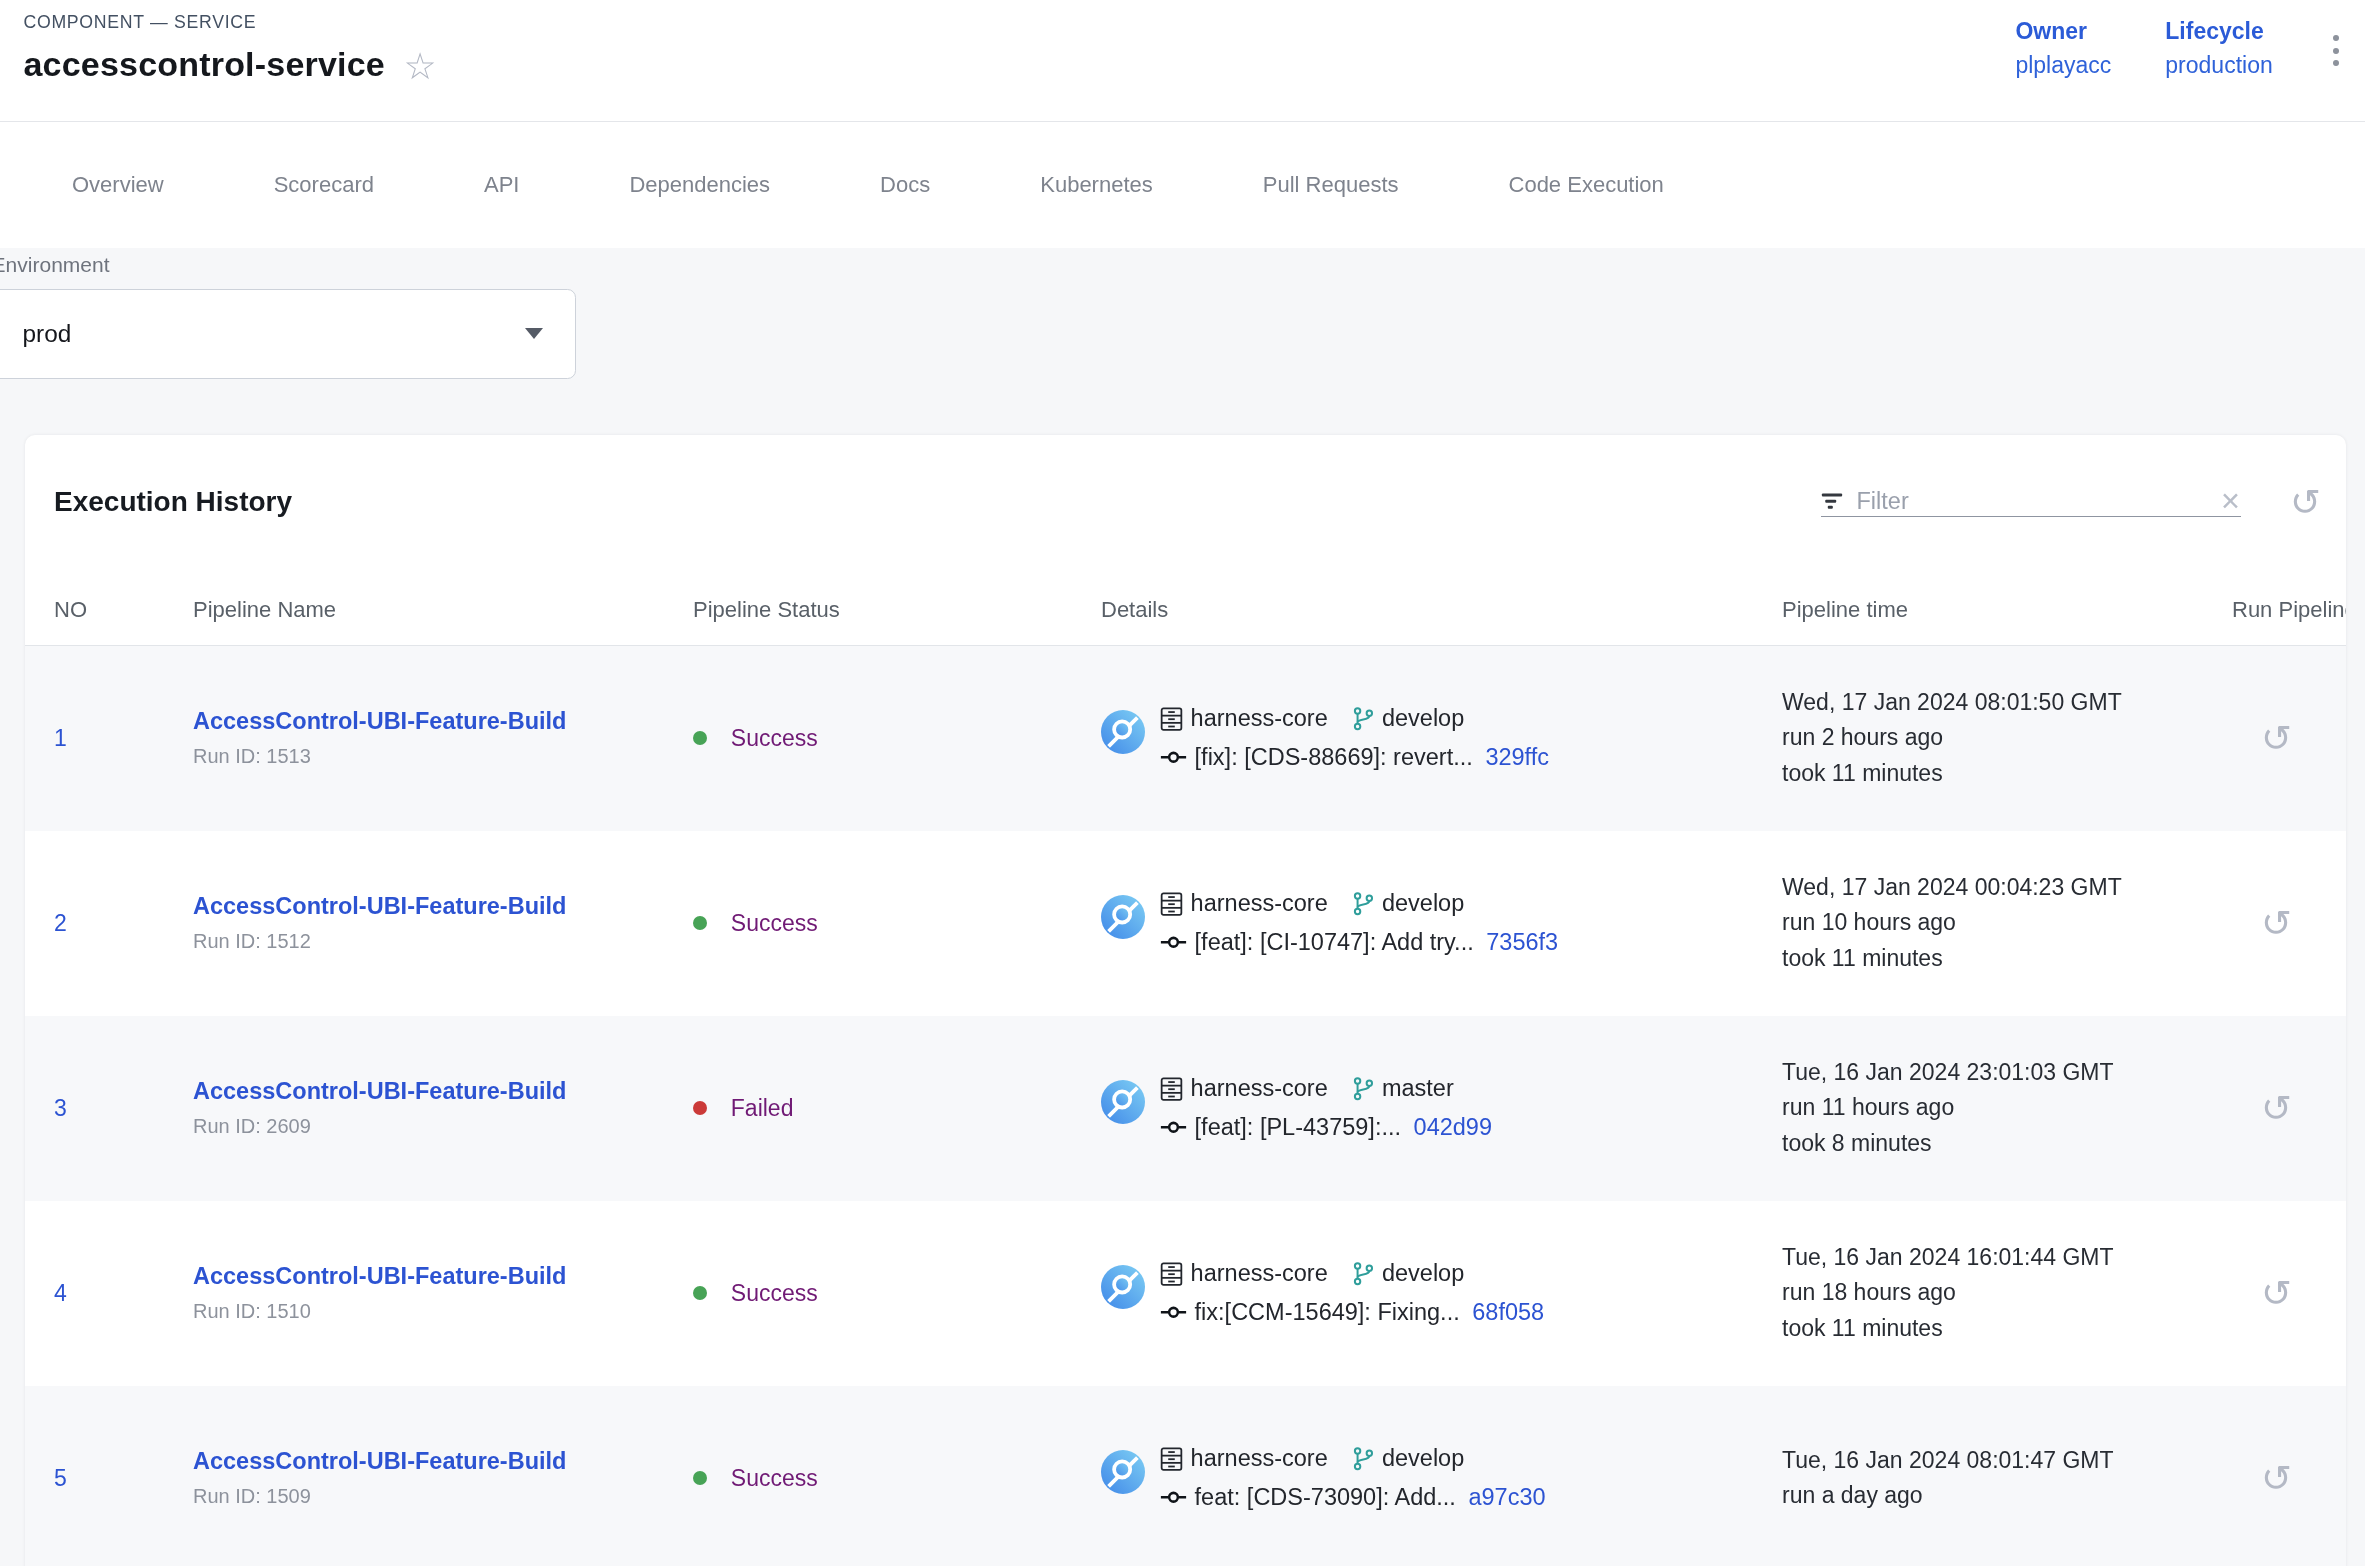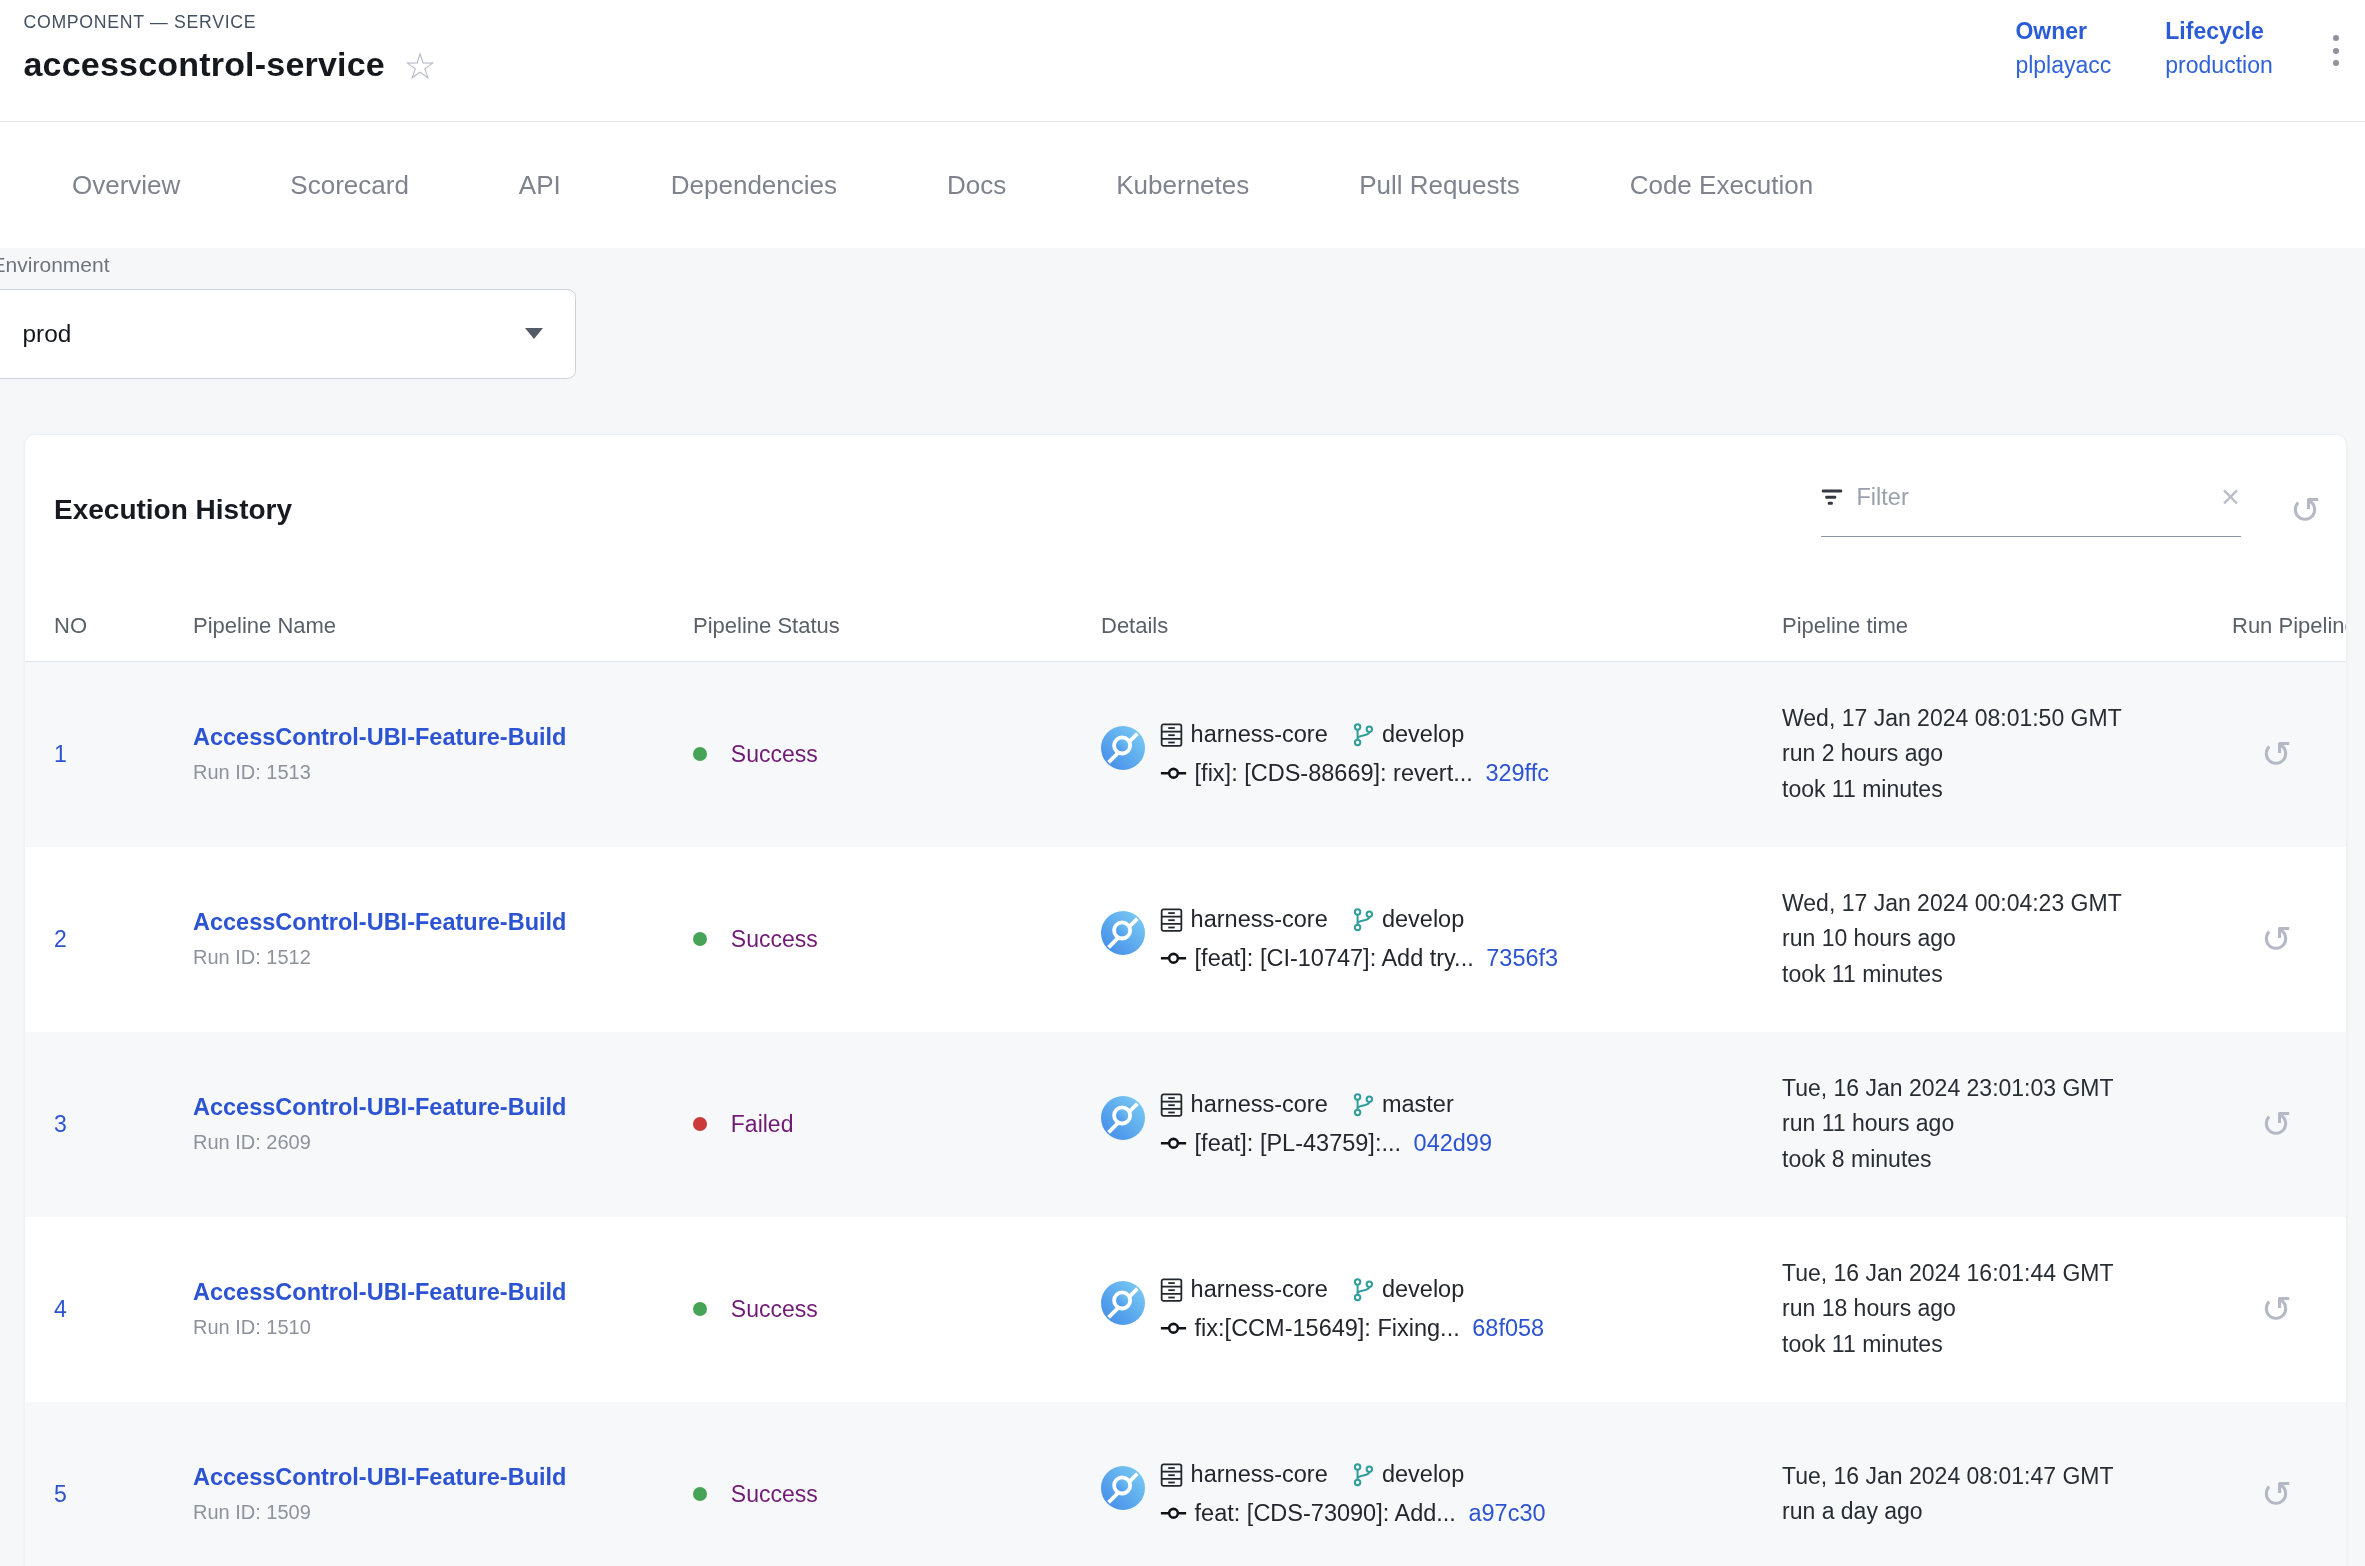--- a/index.html
+++ b/index.html
@@ -17,21 +17,21 @@
   .meta-item { display:flex; flex-direction:column; gap:6.7px; }
   .meta-label { font-size:23px; font-weight:700; color:#2b5bd7; }
   .meta-value { font-size:23px; color:#2f62d9; cursor:pointer; }
   .kebab { display:flex; flex-direction:column; gap:6.7px; padding:11.8px 6.7px; cursor:pointer; margin-top:5px; }
   .kebab .dot { width:5.9px; height:5.9px; border-radius:50%; background:#8d929c; }
 
   
   .tabs { height:126px; background:#fff; display:flex; align-items:stretch;
     padding-left:17px; position:relative; z-index:2; }
   .tab { position:relative; display:flex; align-items:center; 
-    padding:0 55px; font-size:26px; font-weight:500; color:#7e838d; cursor:pointer; background:none; border:none; }
+    padding:0 55px; font-size:22px; font-weight:500; color:#7e838d; cursor:pointer; background:none; border:none; }
   .tab.active { color:#0f1216; font-weight:600; }
   .tab.active::after { content:""; position:absolute; left:-8.4px; right:-8.4px; bottom:6.7px;
     height:5px; background:#2451c7; }
   .annotation-ring { position:absolute; left:-34px; right:-34px; top:19.3px; bottom:-10px;
     border:8.4px solid #e9432b; border-radius:29px; pointer-events:none; }
 
   
   .body-section { height:1331px; background:#f6f7f9; display:flex; flex-direction:column; }
   .env-label { margin:5px 0 0 -8.4px; font-size:21px; color:#6e737d; }
   .env-select { margin:11.8px 0 0 -18.5px; width:594px; height:90px; background:#fff;
@@ -42,21 +42,21 @@
     border-right:9.2px solid transparent; border-top:11px solid #555b66; }
 
   
   .card { flex:1; margin:56px 20px 0 25px; background:#fff; border-radius:10px 10px 0 0;
     box-shadow:0 0.8px 3.4px rgba(16,24,40,.08); overflow:hidden; }
   .card-head { display:flex; justify-content:space-between; align-items:center;
     padding:49px 25px 0 29px; }
   .panel-title { font-size:28px; font-weight:700; color:#171b21; }
   .filter-area { display:flex; align-items:center; }
   .filterbox { width:420px; display:flex; align-items:center; gap:13.5px;
-    border-bottom:1.7px solid #8f95a1; padding-bottom:25px; }
+    border-bottom:1.7px solid #8f95a1; padding-bottom:1px; }
   .filterbox input { flex:1; border:none; outline:none; background:transparent;
     font-size:23.5px; color:#2a2e35; font-family:inherit; }
   .filterbox input::placeholder { color:#9aa0ac; }
   .clear-x { font-size:25px; color:#b9bec9; cursor:pointer; line-height:1; }
   .refresh { margin-left:49px; font-family:"DejaVu Sans", sans-serif; font-size:37px;
     color:#b4b9c5; cursor:pointer; line-height:1; }
 
   
   .thead, .trow { display:grid; grid-template-columns:139px 500px 408px 681px 450px 143px;
     padding:0 29px; align-items:center; }

